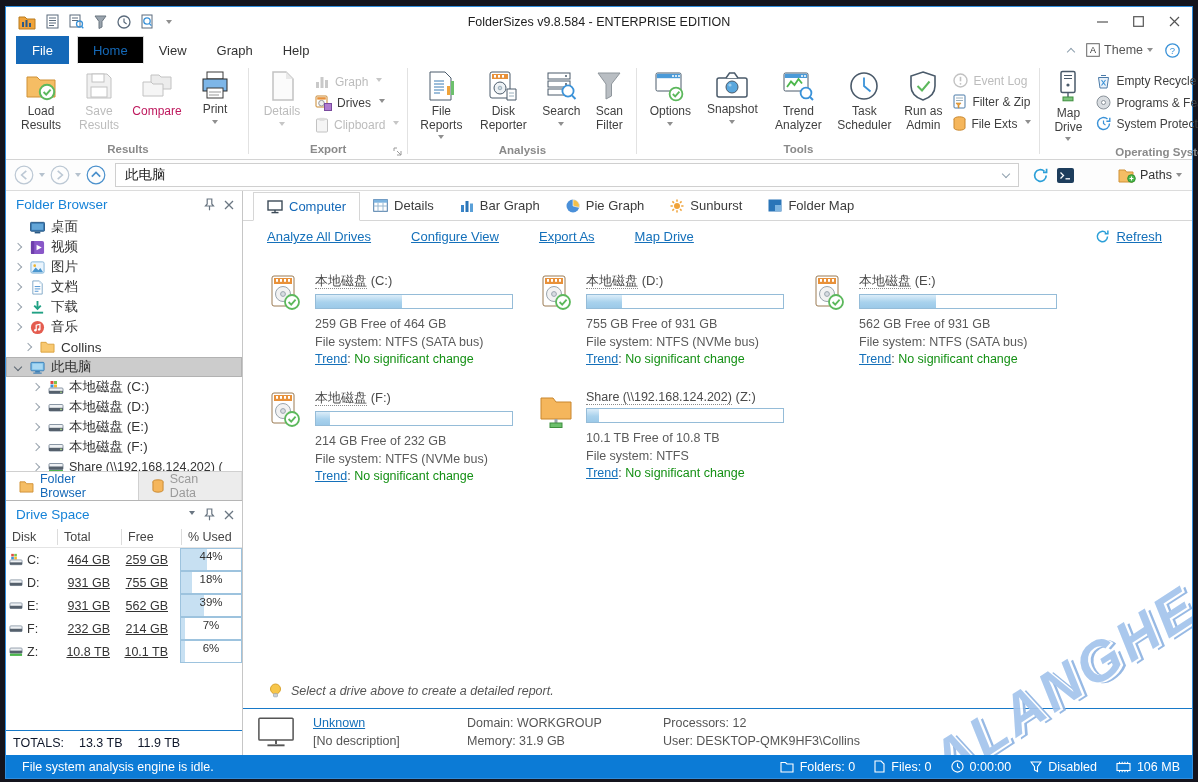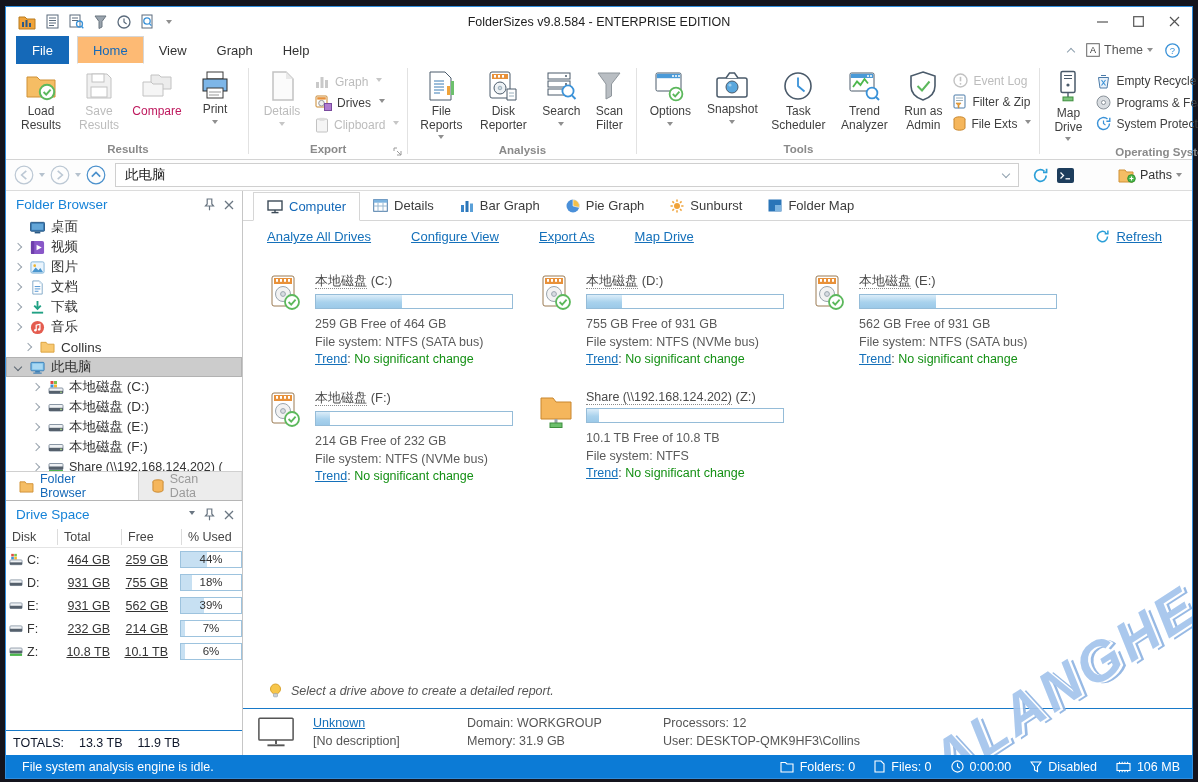--- a/index.html
+++ b/index.html
@@ -12,21 +12,21 @@
   .qat { display:flex; align-items:center; gap:10px; padding-left:12px; z-index:2; }
   .qat .icon { display:flex; align-items:center; }
   .title-text { position:absolute; left:0; right:0; text-align:center; font-size:12.5px; color:#1e1e1e; }
   .win-controls { margin-left:auto; display:flex; z-index:2; }
   .wc { width:36px; height:29px; display:flex; align-items:center; justify-content:center; }
 
   
   .menubar { height:28px; display:flex; align-items:stretch; padding-left:10px; position:relative; flex:none; }
   .file-tab { background:#1569b8; color:#fff; font-size:13px; padding:0 16px; display:flex; align-items:center; }
   .mtab { font-size:13px; color:#333; padding:0 15px; display:flex; align-items:center; }
-  .mtab.active { color:#1569b8; border:1px solid #d6d6d6; border-bottom:1px solid #fff; margin-left:8px; background:#fdba74; }
+  .mtab.active { color:#1569b8; border:1px solid #d6d6d6; border-bottom:1px solid #fff; margin-left:8px; background:#000000; }
   .menu-right { position:absolute; right:12px; top:0; height:28px; display:flex; align-items:center; gap:12px; color:#555; font-size:12.5px; }
 
   
   .ribbon { height:96px; border-bottom:1px solid #d4d4d4; display:flex; padding:1px 2px 0 4px; flex:none; background:#fff; }
   .rgroup { display:flex; flex-direction:column; position:relative; }
   .rgc { flex:1; display:flex; align-items:flex-start; padding:2px 2px 0; }
   .rgl { text-align:center; font-size:11.5px; color:#8a8a8a; height:18px; line-height:16px; position:relative; padding:0 10px;font-weight:bold; }
   .rsep { width:1px; background:#e2e2e2; margin:3px 2px 5px; flex:none; }
   .rbtn { width:58px; display:flex; flex-direction:column; align-items:center; text-align:center; font-size:12px; color:#3f3f3f; padding-top:3px; line-height:13.5px; }
   .rbtn.wide { width:66px; }
@@ -68,21 +68,21 @@
   .fbtab.active { background:#fff; color:#1569b8; border-right:1px solid #d0d0d0; }
   .fbtab.inactive { color:#9b9b9b; border-right:1px solid #dddddd; }
 
   .ds { flex:1; border-top:1px solid #b5b5b5; display:flex; flex-direction:column; min-height:0; }
   .ds-cols { height:22px; display:flex; align-items:center; font-size:12.5px; color:#444; border-bottom:1px solid #e4e4e4; flex:none; }
   .ds-cols > div { border-right:1px solid #dcdcdc; padding-left:6px; height:16px; line-height:16px; }
   .c-disk { width:52px; } .c-total { width:64px; } .c-free { width:60px; } .c-used { flex:1; border-right:none !important; }
   .ds-row { height:23px; display:flex; align-items:center; font-size:12.5px; color:#333; }
   .ds-row .c-disk { display:flex; align-items:center; gap:4px; padding-left:3px; }
   .ds-row .c-total, .ds-row .c-free { text-align:right; padding-right:8px;text-decoration:underline; }
-  .pctbox { width:62px; height:17px; border:1px solid #9dc3de; position:relative; margin-left:4px; background:#fff; }
+  .pctbox { width:62px; height:23px; border:1px solid #9dc3de; position:relative; margin-left:4px; background:#fff; }
   .pctfill { position:absolute; left:0; top:0; bottom:0; background:#c7e0f2; }
   .pcttext { position:relative; display:block; text-align:center; font-size:11.5px; line-height:15px; color:#333; }
   .ds-totals { margin-top:auto; height:25px; border-top:1px solid #1779c8; display:flex; align-items:center; font-size:12.5px; color:#0f172a; padding-left:7px; gap:15px; flex:none; }
 
   
   .content { flex:1; display:flex; flex-direction:column; position:relative; overflow:hidden; background:#fff; min-width:0; }
   .vtabs { height:30px; display:flex; align-items:flex-end; padding-left:10px; border-bottom:1px solid #d6d6d6; flex:none; }
   .vtab { display:flex; align-items:center; gap:6px; padding:0 13px; height:29px; font-size:13px; color:#3c3c3c; }
   .vtab.active { border:1px solid #d6d6d6; border-bottom:1px solid #fff; margin-bottom:-1px; color:#1569b8; background:#fff; }
   .links { height:31px; display:flex; align-items:center; padding-left:24px; gap:40px; font-size:13px; flex:none; }
@@ -395,38 +395,38 @@
               <rect x="2" y="8" width="30" height="19" rx="2" fill="#fff" stroke="#4a5a6a" stroke-width="1.5"></rect>
               <path d="M11 8l3.5-5h5L23 8" fill="#fff" stroke="#4a5a6a" stroke-width="1.5"></path>
               <circle cx="17" cy="17" r="6" fill="#5aa7dd" stroke="#4a5a6a"></circle>
               <circle cx="15" cy="15" r="1.6" fill="#9fd0ef"></circle>
             </svg>
           <span>Snapshot</span>
           <span class="drop"></span>
         </div>
         <div class="rbtn wide">
           <svg width="32" height="32" viewBox="0 0 32 32">
-              <circle cx="16" cy="16" r="13" fill="#fff" stroke="#4a5a6a" stroke-width="1.6"></circle>
-              <path d="M16 7.5V16l6.5 5.5" fill="none" stroke="#3a92d8" stroke-width="1.8"></path>
-            </svg>
-          <span>Task Scheduler</span>
-        </div>
-        <div class="rbtn wide">
-          <svg width="32" height="32" viewBox="0 0 32 32">
               <rect x="2" y="3" width="24" height="18" rx="1.5" fill="#fff" stroke="#4a5a6a"></rect>
               <rect x="2.8" y="3.8" width="22.4" height="4.2" fill="#4a9ad8"></rect>
               <g fill="#fff">
                 <circle cx="20" cy="6" r="1"></circle>
                 <circle cx="23" cy="6" r="1"></circle>
               </g>
               <path d="M5 17l4-5.5 3.5 3.5 4-6 3.5 4.5" fill="none" stroke="#4cb74c" stroke-width="1.8"></path>
               <circle cx="24" cy="23" r="5.4" fill="#fff" stroke="#3a92d8" stroke-width="1.8"></circle>
               <line x1="28" y1="27" x2="31" y2="30" stroke="#3a92d8" stroke-width="2"></line>
             </svg>
           <span>Trend Analyzer</span>
+        </div>
+        <div class="rbtn wide">
+          <svg width="32" height="32" viewBox="0 0 32 32">
+              <circle cx="16" cy="16" r="13" fill="#fff" stroke="#4a5a6a" stroke-width="1.6"></circle>
+              <path d="M16 7.5V16l6.5 5.5" fill="none" stroke="#3a92d8" stroke-width="1.8"></path>
+            </svg>
+          <span>Task Scheduler</span>
         </div>
         <div class="rbtn" style="width:52px;">
           <svg width="30" height="32" viewBox="0 0 30 32">
               <path d="M15 2l12 4v10c0 8-6 12-12 14C9 28 3 24 3 16V6z" fill="#fff" stroke="#4a5a6a" stroke-width="1.6"></path>
               <path d="M9.5 16l4.5 4.5 7.5-9" fill="none" stroke="#5cb85c" stroke-width="2"></path>
             </svg>
           <span>Run as Admin</span>
         </div>
         <div class="rcol" style="padding-top:6px;">
           <div class="sbtn disabled">

